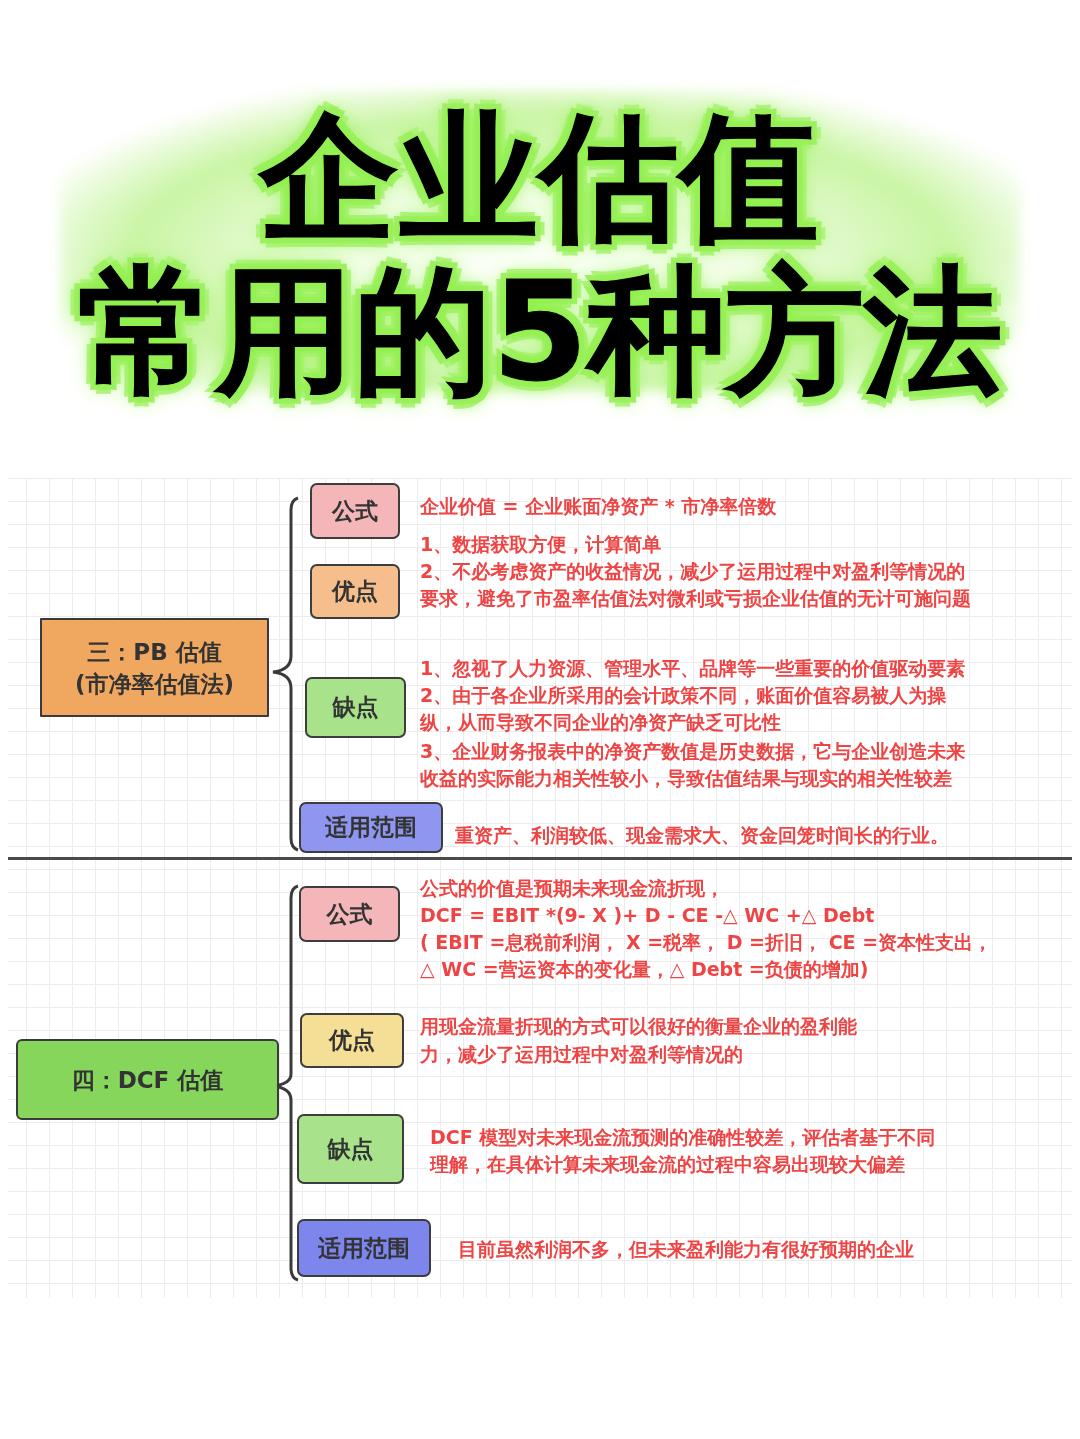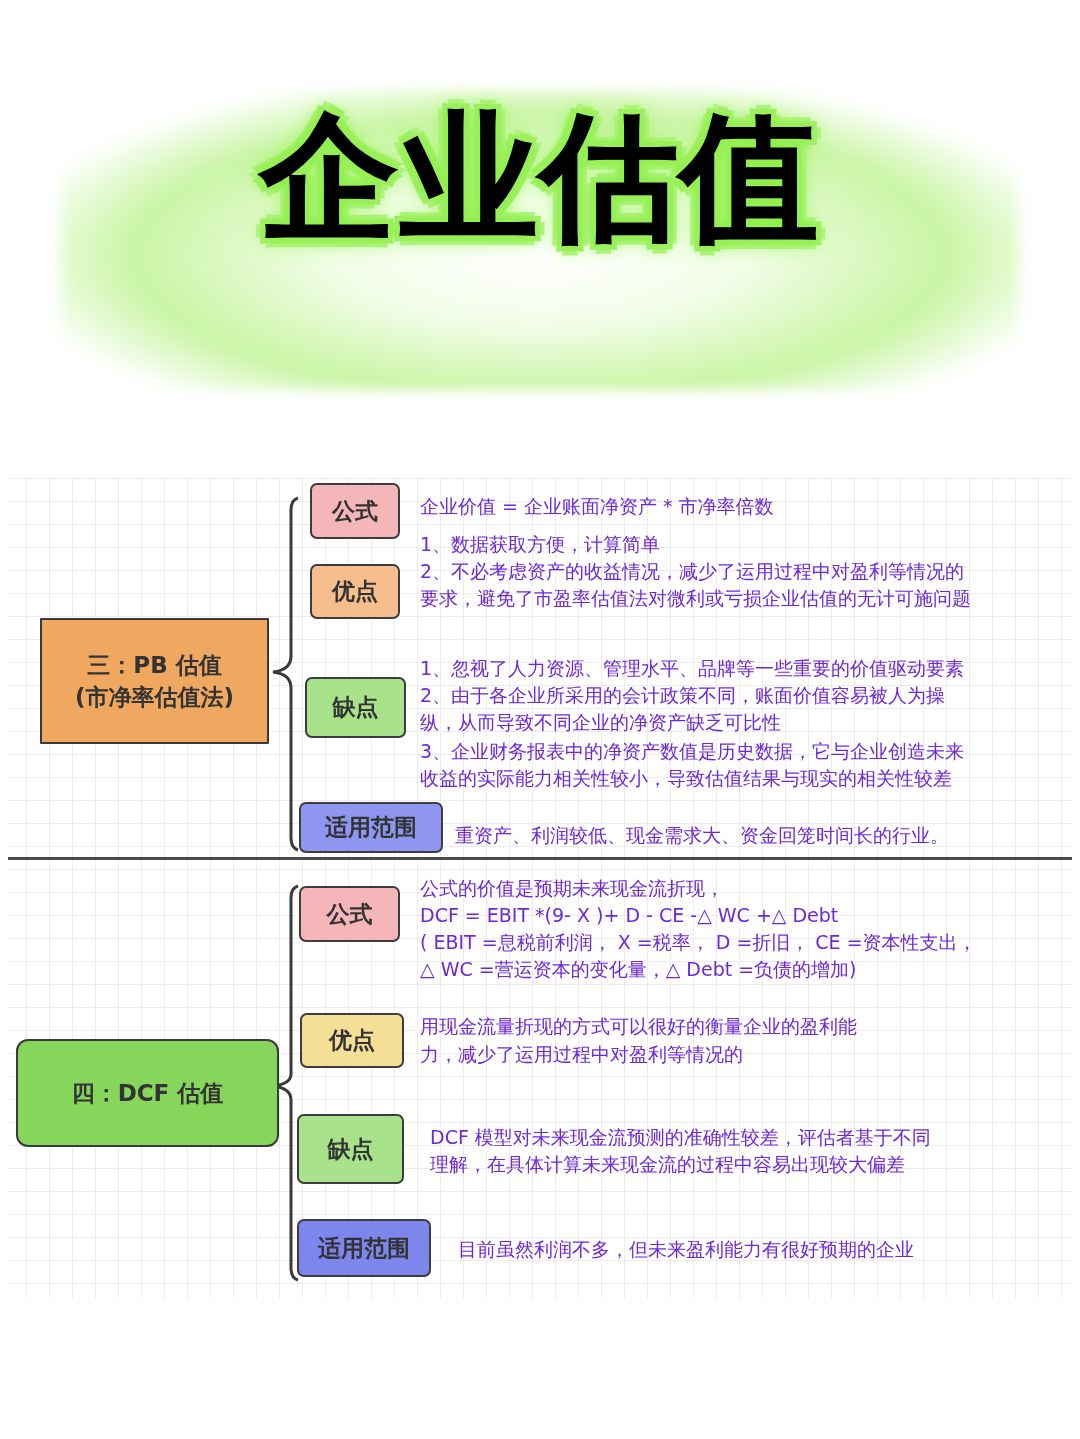--- a/index.html
+++ b/index.html
@@ -36,48 +36,49 @@
     background-position: 18px 0px;
   }
   .divider { position: absolute; left: 8px; top: 857px; width: 1064px; height: 3px; background: #4a4a4a; }
 
   
   .root {
     position: absolute; border: 2px solid #3a3a3a;
     display: flex; flex-direction: column; justify-content: center; align-items: center;
     font-weight: bold; font-size: 23px; color: #333; line-height: 32px; text-align: center;
   }
-  .root.pb { left: 40px; top: 618px; width: 229px; height: 126px; background: #f0a860; border-radius: 1px; }
-  .root.dcf { left: 16px; top: 1039px; width: 263px; height: 108px; background: #86d65c; border-radius: 12px; }
+  .root.pb { left: 40px; top: 618px; width: 229px; height: 99px; background: #f0a860; border-radius: 1px; }
+  .root.dcf { left: 16px; top: 1039px; width: 263px; height: 81px; background: #86d65c; border-radius: 6px; }
 
   .tag {
     position: absolute; border: 2px solid #3d3d3d; border-radius: 7px;
     display: flex; align-items: center; justify-content: center;
     font-weight: bold; font-size: 23px; color: #333;
   }
   .c-formula { background: #f4b6b8; }
   .c-pro-o { background: #f6be8c; }
   .c-pro-y { background: #f5de96; }
   .c-con { background: #a8e38c; }
   .c-scope { background: #8e96f0; }
   .c-scope2 { background: #7d86ec; }
 
   .txt {
-    position: absolute; font-weight: normal; font-size: 19px; color: #6d28d9; line-height: 27px; white-space: nowrap;
+    position: absolute; font-weight: bold; font-size: 19px; color: #ef4444; line-height: 27px; white-space: nowrap;
   }
 
   
   svg.brace { position: absolute; overflow: visible; }
 </style>
 </head>
 <body>
 
 <div class="title-wrap">
   <div class="title-glow"></div>
   <div class="title-line l1">企业估值</div>
+  <div class="title-line l2">常用的5种方法</div>
 </div>
 
 <div class="grid"></div>
 <div class="divider"></div>
 
 <div>
   <svg class="brace" style="left:265px; top:496px;" width="40" height="360">
     <path d="M33 2 Q26 4 26 14 L26 160 Q26 174 8 176 Q26 178 26 192 L26 342 Q26 352 33 354" fill="none" stroke="#3a3a3a" stroke-width="3"></path>
   </svg>
 

